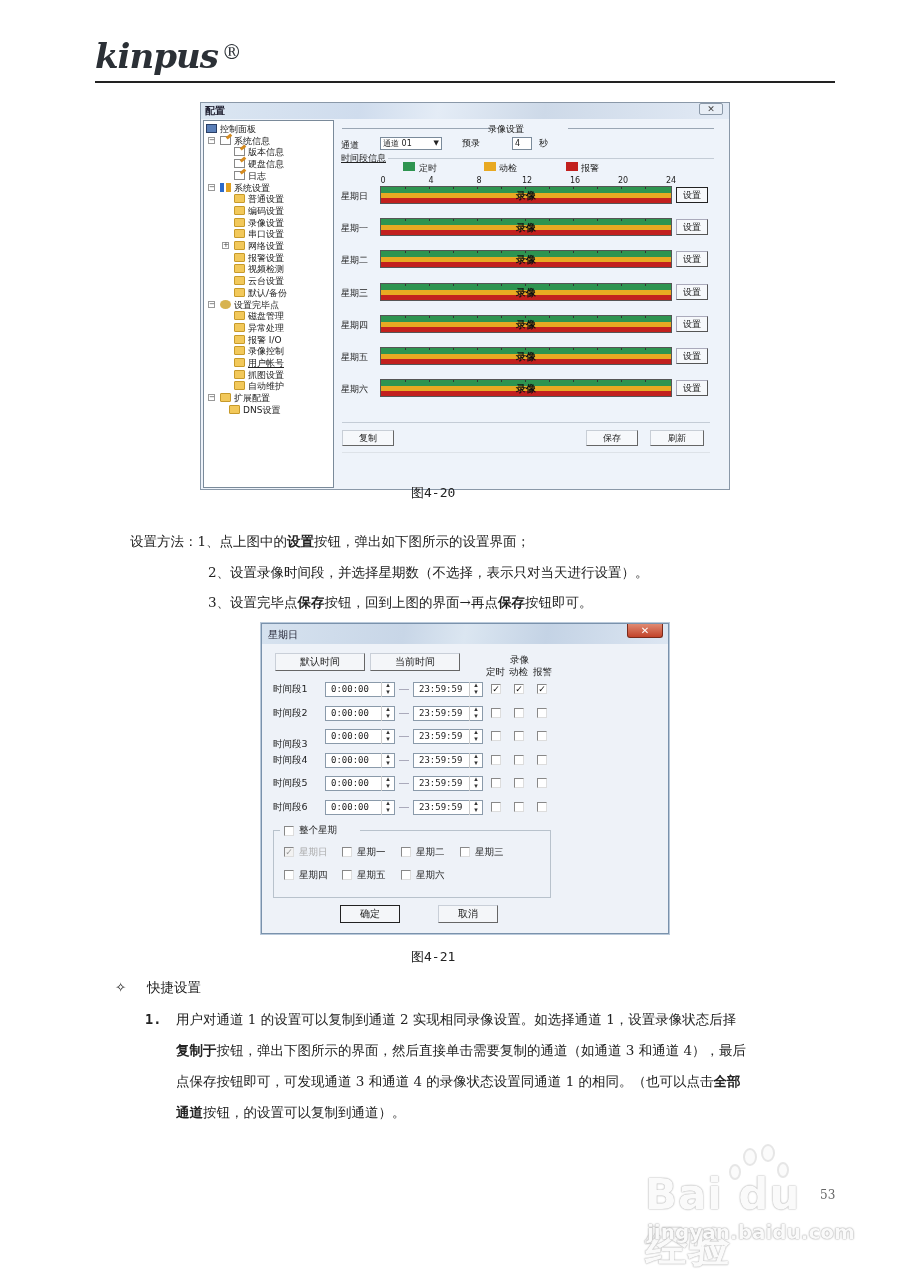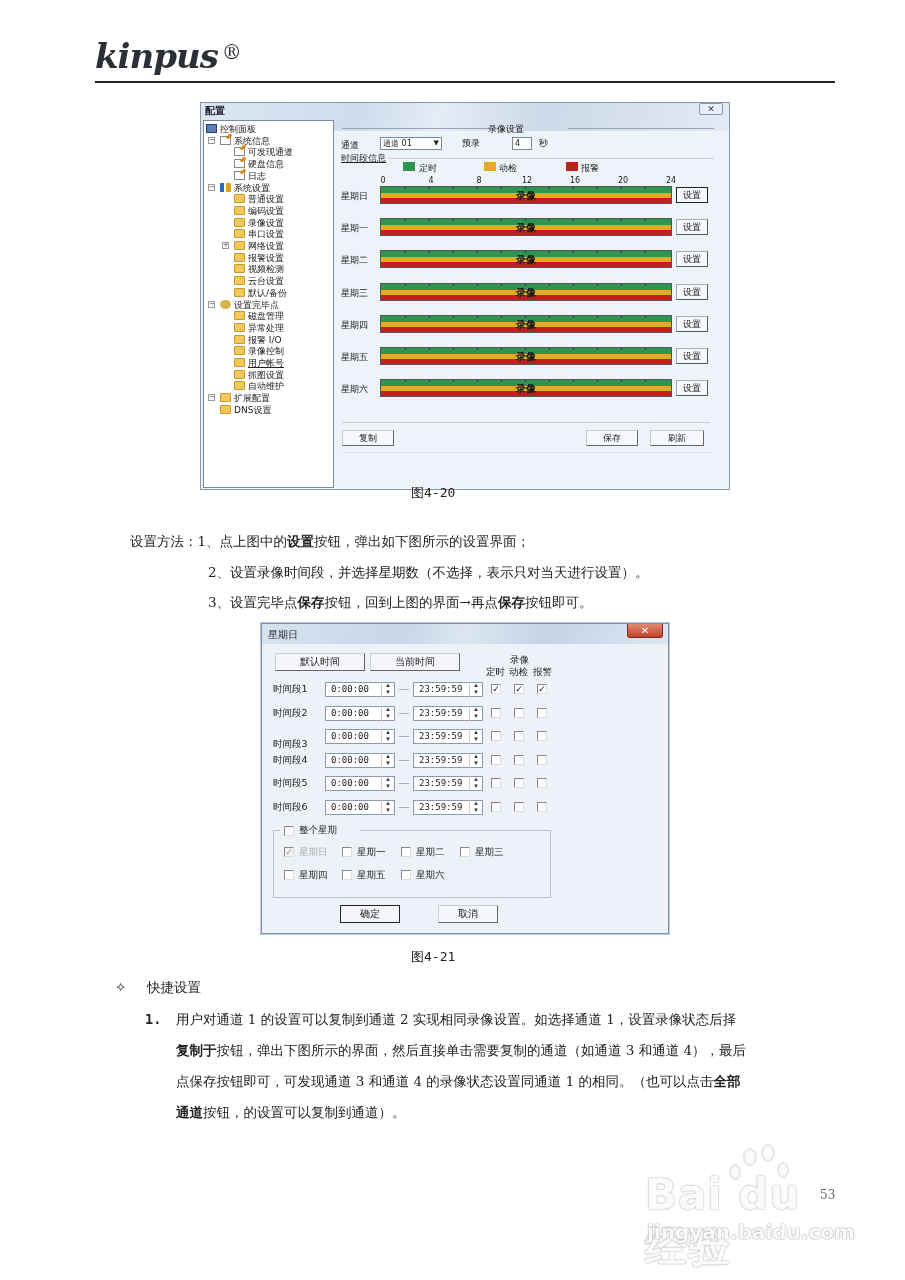--- a/index.html
+++ b/index.html
@@ -7,21 +7,21 @@
          font-family: "DejaVu Sans", sans-serif; color: #222; }
   .abs { position: absolute; }
   
   .logo { left: 95px; top: 36px; font-family: "DejaVu Serif", serif; font-style: italic; font-weight: bold;
           font-size: 34px; color: #2b3036; letter-spacing: -1px; }
   .logo-reg { font-size: 20px; font-style: normal; font-weight: normal; vertical-align: top; margin-left: 4px; position: relative; top: 4px; }
   .header-rule { left: 95px; top: 81px; width: 740px; height: 2px; background: #222; }
 
   
   .win1 { left: 200px; top: 102px; width: 530px; height: 388px; border: 1px solid #8a98a8; background: #eef3fa; }
-  .win1 .titlebar { height: 28px; background: linear-gradient(100deg,#dbe6f2 0%,#cfdced 30%,#e4ecf6 45%,#cdd9e8 65%,#e2eaf5 100%); position: relative; }
+  .win1 .titlebar { height: 16px; background: linear-gradient(100deg,#dbe6f2 0%,#cfdced 30%,#e4ecf6 45%,#cdd9e8 65%,#e2eaf5 100%); position: relative; }
   .win1 .title { position: absolute; left: 4px; top: 1px; font-size: 10px; font-weight: bold; color: #223; }
   .closebtn1 { position: absolute; right: 6px; top: 0px; width: 24px; height: 12px; border: 1px solid #8a98a8; background: #e8eef6;
                font-size: 9px; text-align: center; line-height: 10px; color: #444; border-radius: 2px; }
   .tree { position: absolute; left: 2px; top: 17px; width: 131px; height: 368px; background: #fff; border: 1px solid #7a8a9a; font-size: 9px; }
   .tree-item { position: absolute; height: 12px; line-height: 12px; white-space: nowrap; color: #222; }
   .tree-item .ico { display: inline-block; width: 11px; height: 9px; vertical-align: -1px; margin-right: 3px; }
   .folder { background: #f2c85a; border: 1px solid #c79a2a; border-radius: 1px; }
   .note { background: #fff; border: 1px solid #888; position: relative; }
   .note::after { content: ""; position: absolute; right: -2px; top: -2px; width: 6px; height: 3px; background: #d58a1e; transform: rotate(-40deg); }
   .tool { background: linear-gradient(90deg,#2a6acb 0 40%,transparent 40% 55%,#e0a020 55%); }
@@ -89,21 +89,21 @@
 
 <div class="abs win1">
   <div class="titlebar">
     <span class="title">配置</span>
     <div class="closebtn1">✕</div>
   </div>
   <div class="tree" id="tree">
       <div class="tree-item" style="left: 2px; top: 2px;"><span class="ico monitor"></span><span>控制面板</span></div>
       <div class="expander" style="left: 4px; top: 15.7px;">−</div>
       <div class="tree-item" style="left: 16px; top: 13.7px;"><span class="ico note"></span><span>系统信息</span></div>
-      <div class="tree-item" style="left: 30px; top: 25.4px;"><span class="ico note"></span><span>可发现通道</span></div>
+      <div class="tree-item" style="left: 30px; top: 25.4px;"><span class="ico note"></span><span>版本信息</span></div>
       <div class="tree-item" style="left: 30px; top: 37.1px;"><span class="ico note"></span><span>硬盘信息</span></div>
       <div class="tree-item" style="left: 30px; top: 48.8px;"><span class="ico note"></span><span>日志</span></div>
       <div class="expander" style="left: 4px; top: 62.5px;">−</div>
       <div class="tree-item" style="left: 16px; top: 60.5px;"><span class="ico tool"></span><span>系统设置</span></div>
       <div class="tree-item" style="left: 30px; top: 72.2px;"><span class="ico folder"></span><span>普通设置</span></div>
       <div class="tree-item" style="left: 30px; top: 83.9px;"><span class="ico folder"></span><span>编码设置</span></div>
       <div class="tree-item" style="left: 30px; top: 95.6px;"><span class="ico folder"></span><span>录像设置</span></div>
       <div class="tree-item" style="left: 30px; top: 107.3px;"><span class="ico folder"></span><span>串口设置</span></div>
       <div class="expander" style="left: 18px; top: 121px;">+</div>
       <div class="tree-item" style="left: 30px; top: 119px;"><span class="ico folder"></span><span>网络设置</span></div>
@@ -115,21 +115,21 @@
       <div class="tree-item" style="left: 16px; top: 177.5px;"><span class="ico gears"></span><span>设置完毕点</span></div>
       <div class="tree-item" style="left: 30px; top: 189.2px;"><span class="ico folder"></span><span>磁盘管理</span></div>
       <div class="tree-item" style="left: 30px; top: 200.9px;"><span class="ico folder"></span><span>异常处理</span></div>
       <div class="tree-item" style="left: 30px; top: 212.6px;"><span class="ico folder"></span><span>报警 I/O</span></div>
       <div class="tree-item" style="left: 30px; top: 224.3px;"><span class="ico folder"></span><span>录像控制</span></div>
       <div class="tree-item" style="left: 30px; top: 236px; text-decoration: underline;"><span class="ico folder"></span><span>用户帐号</span></div>
       <div class="tree-item" style="left: 30px; top: 247.7px;"><span class="ico folder"></span><span>抓图设置</span></div>
       <div class="tree-item" style="left: 30px; top: 259.4px;"><span class="ico folder"></span><span>自动维护</span></div>
       <div class="expander" style="left: 4px; top: 273.1px;">−</div>
       <div class="tree-item" style="left: 16px; top: 271.1px;"><span class="ico folder"></span><span>扩展配置</span></div>
-      <div class="tree-item" style="left: 16px; top: 282.8px;"><span class="ico folder"></span><span>DNS设置</span></div>
+      <div class="tree-item" style="left: 25px; top: 282.8px;"><span class="ico folder"></span><span>DNS设置</span></div>
     </div>
 
   <div class="right">
     <div class="rule" style="left:6px;top:8px;width:150px;"></div>
     <div class="section-title" style="left:120px;right:auto;width:100px;text-align:center;">录像设置</div>
     <div class="rule" style="left:232px;top:8px;width:146px;"></div>
 
     <span class="lbl" style="left:5px;top:19px;">通道</span>
     <div class="select1"><span>通道 01</span><span class="arrow">▼</span></div>
     <span class="lbl" style="left:126px;top:17px;">预录</span>

